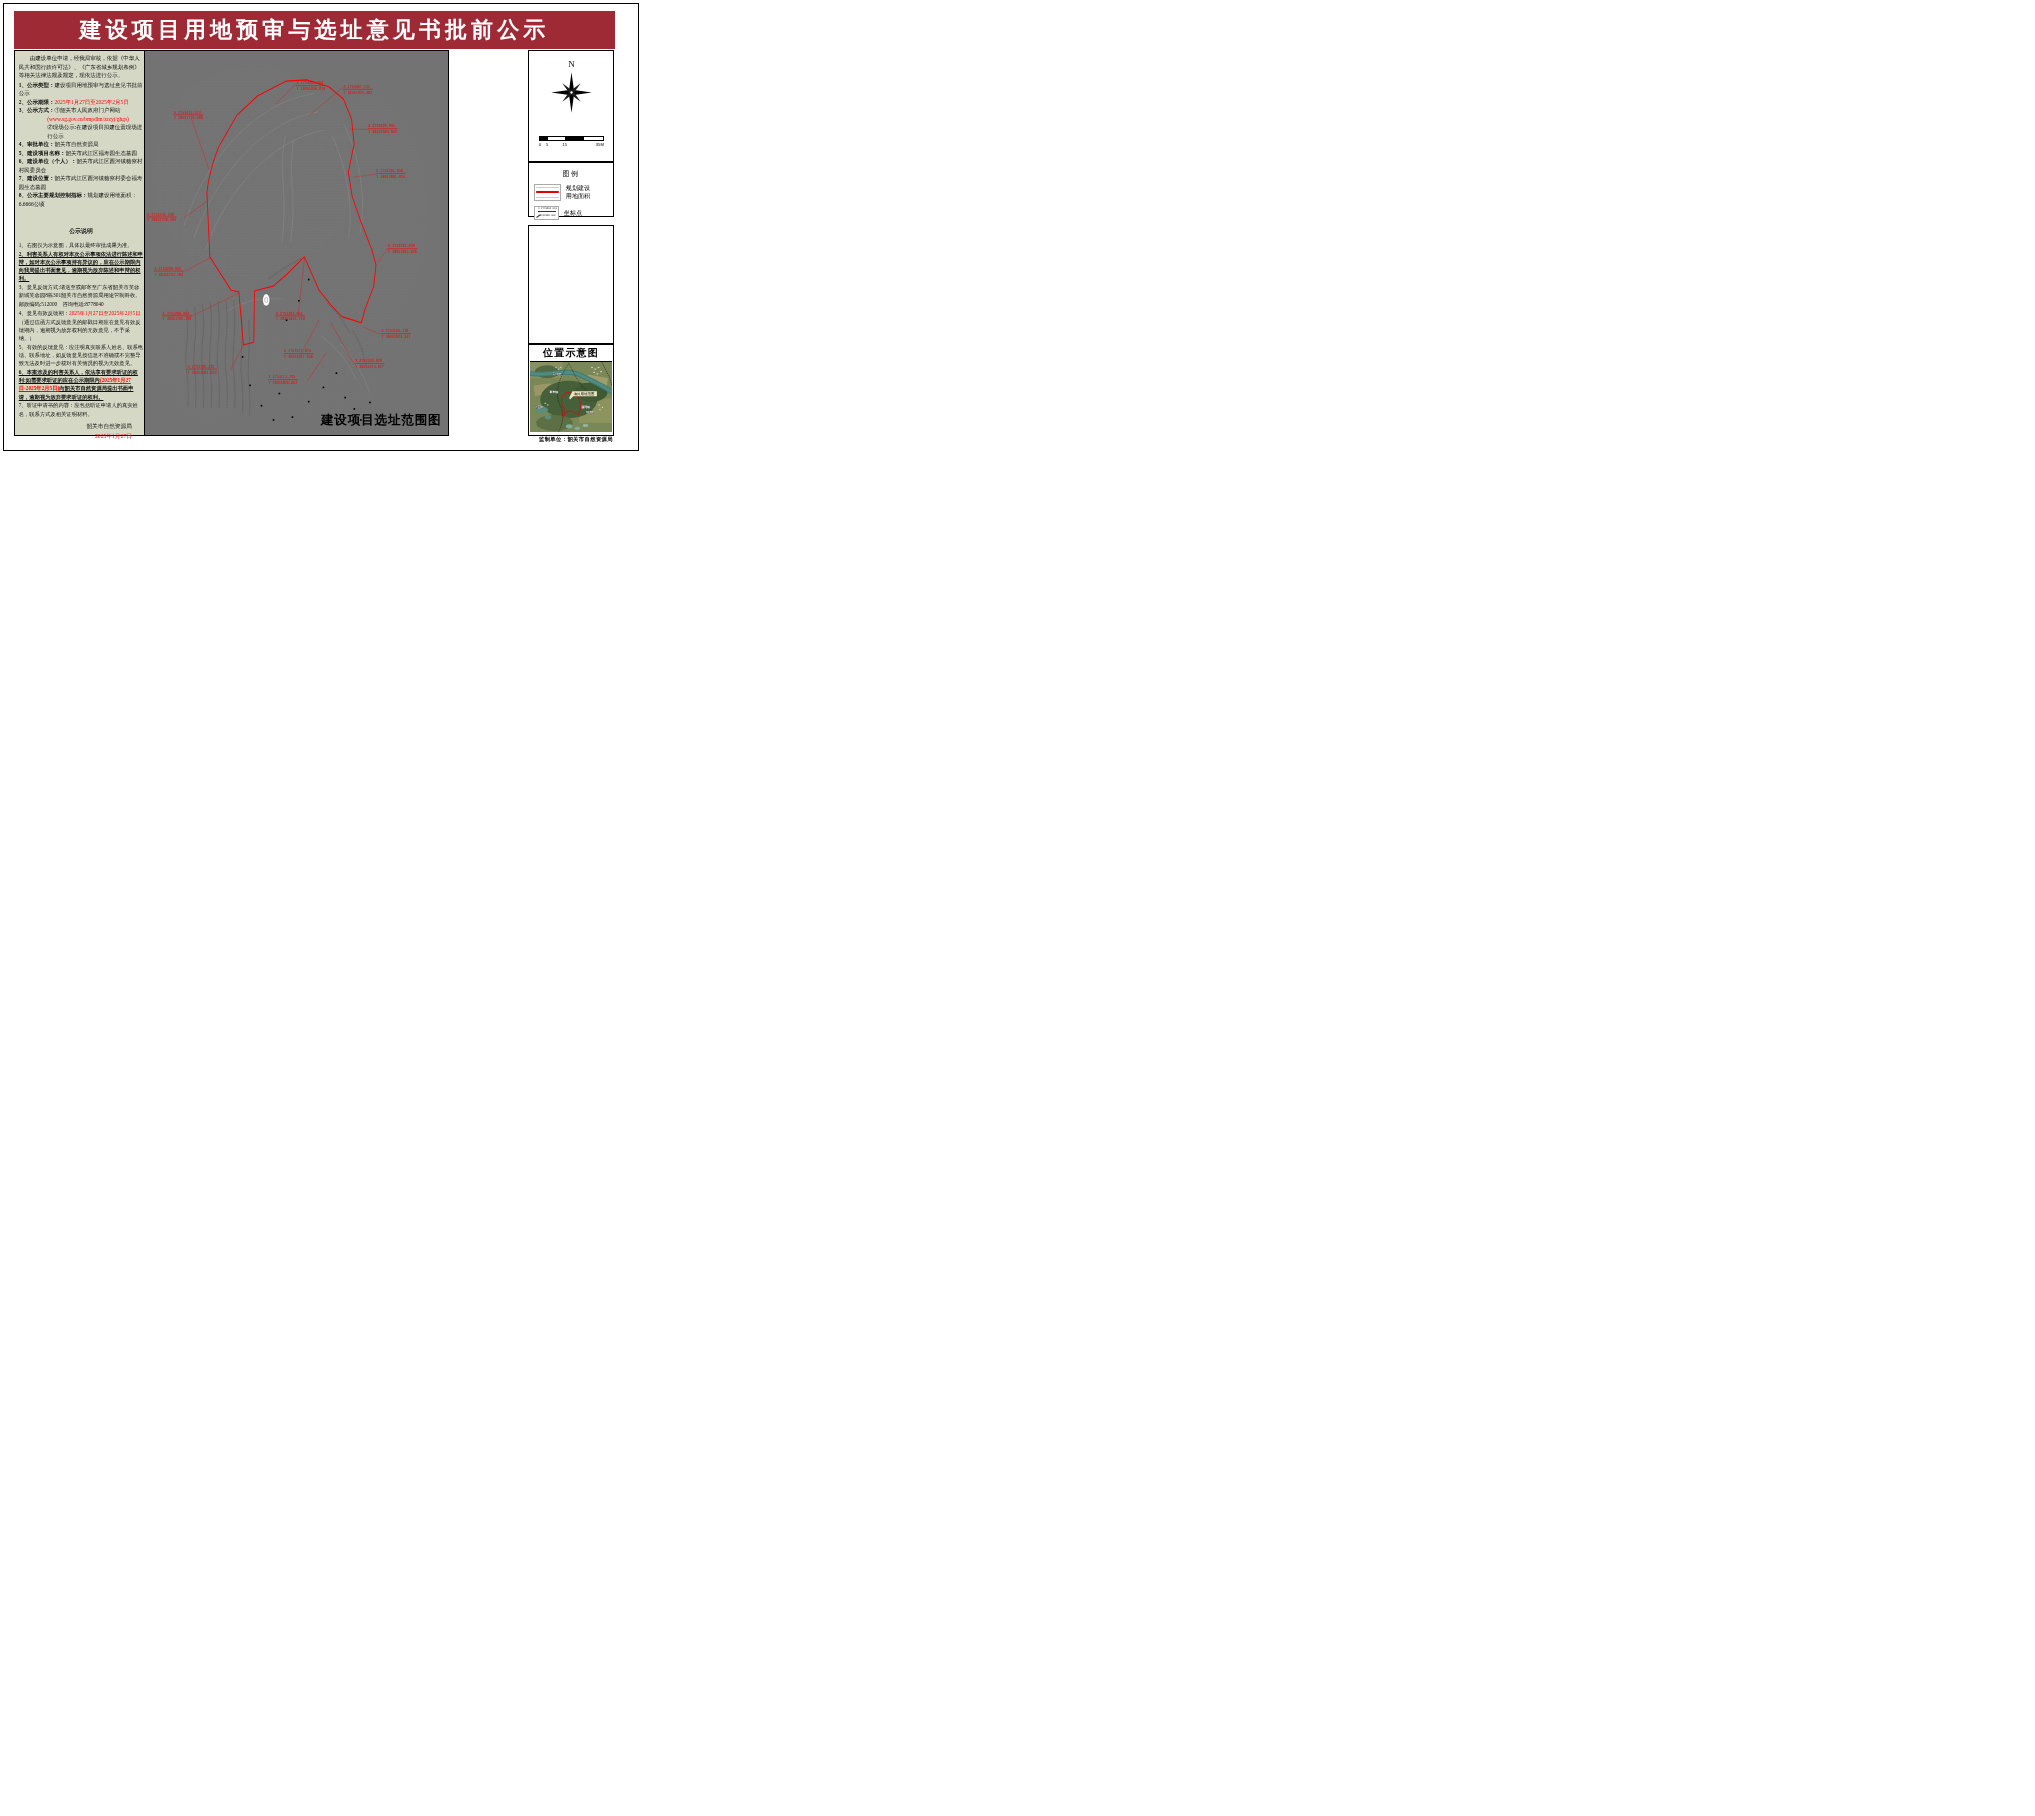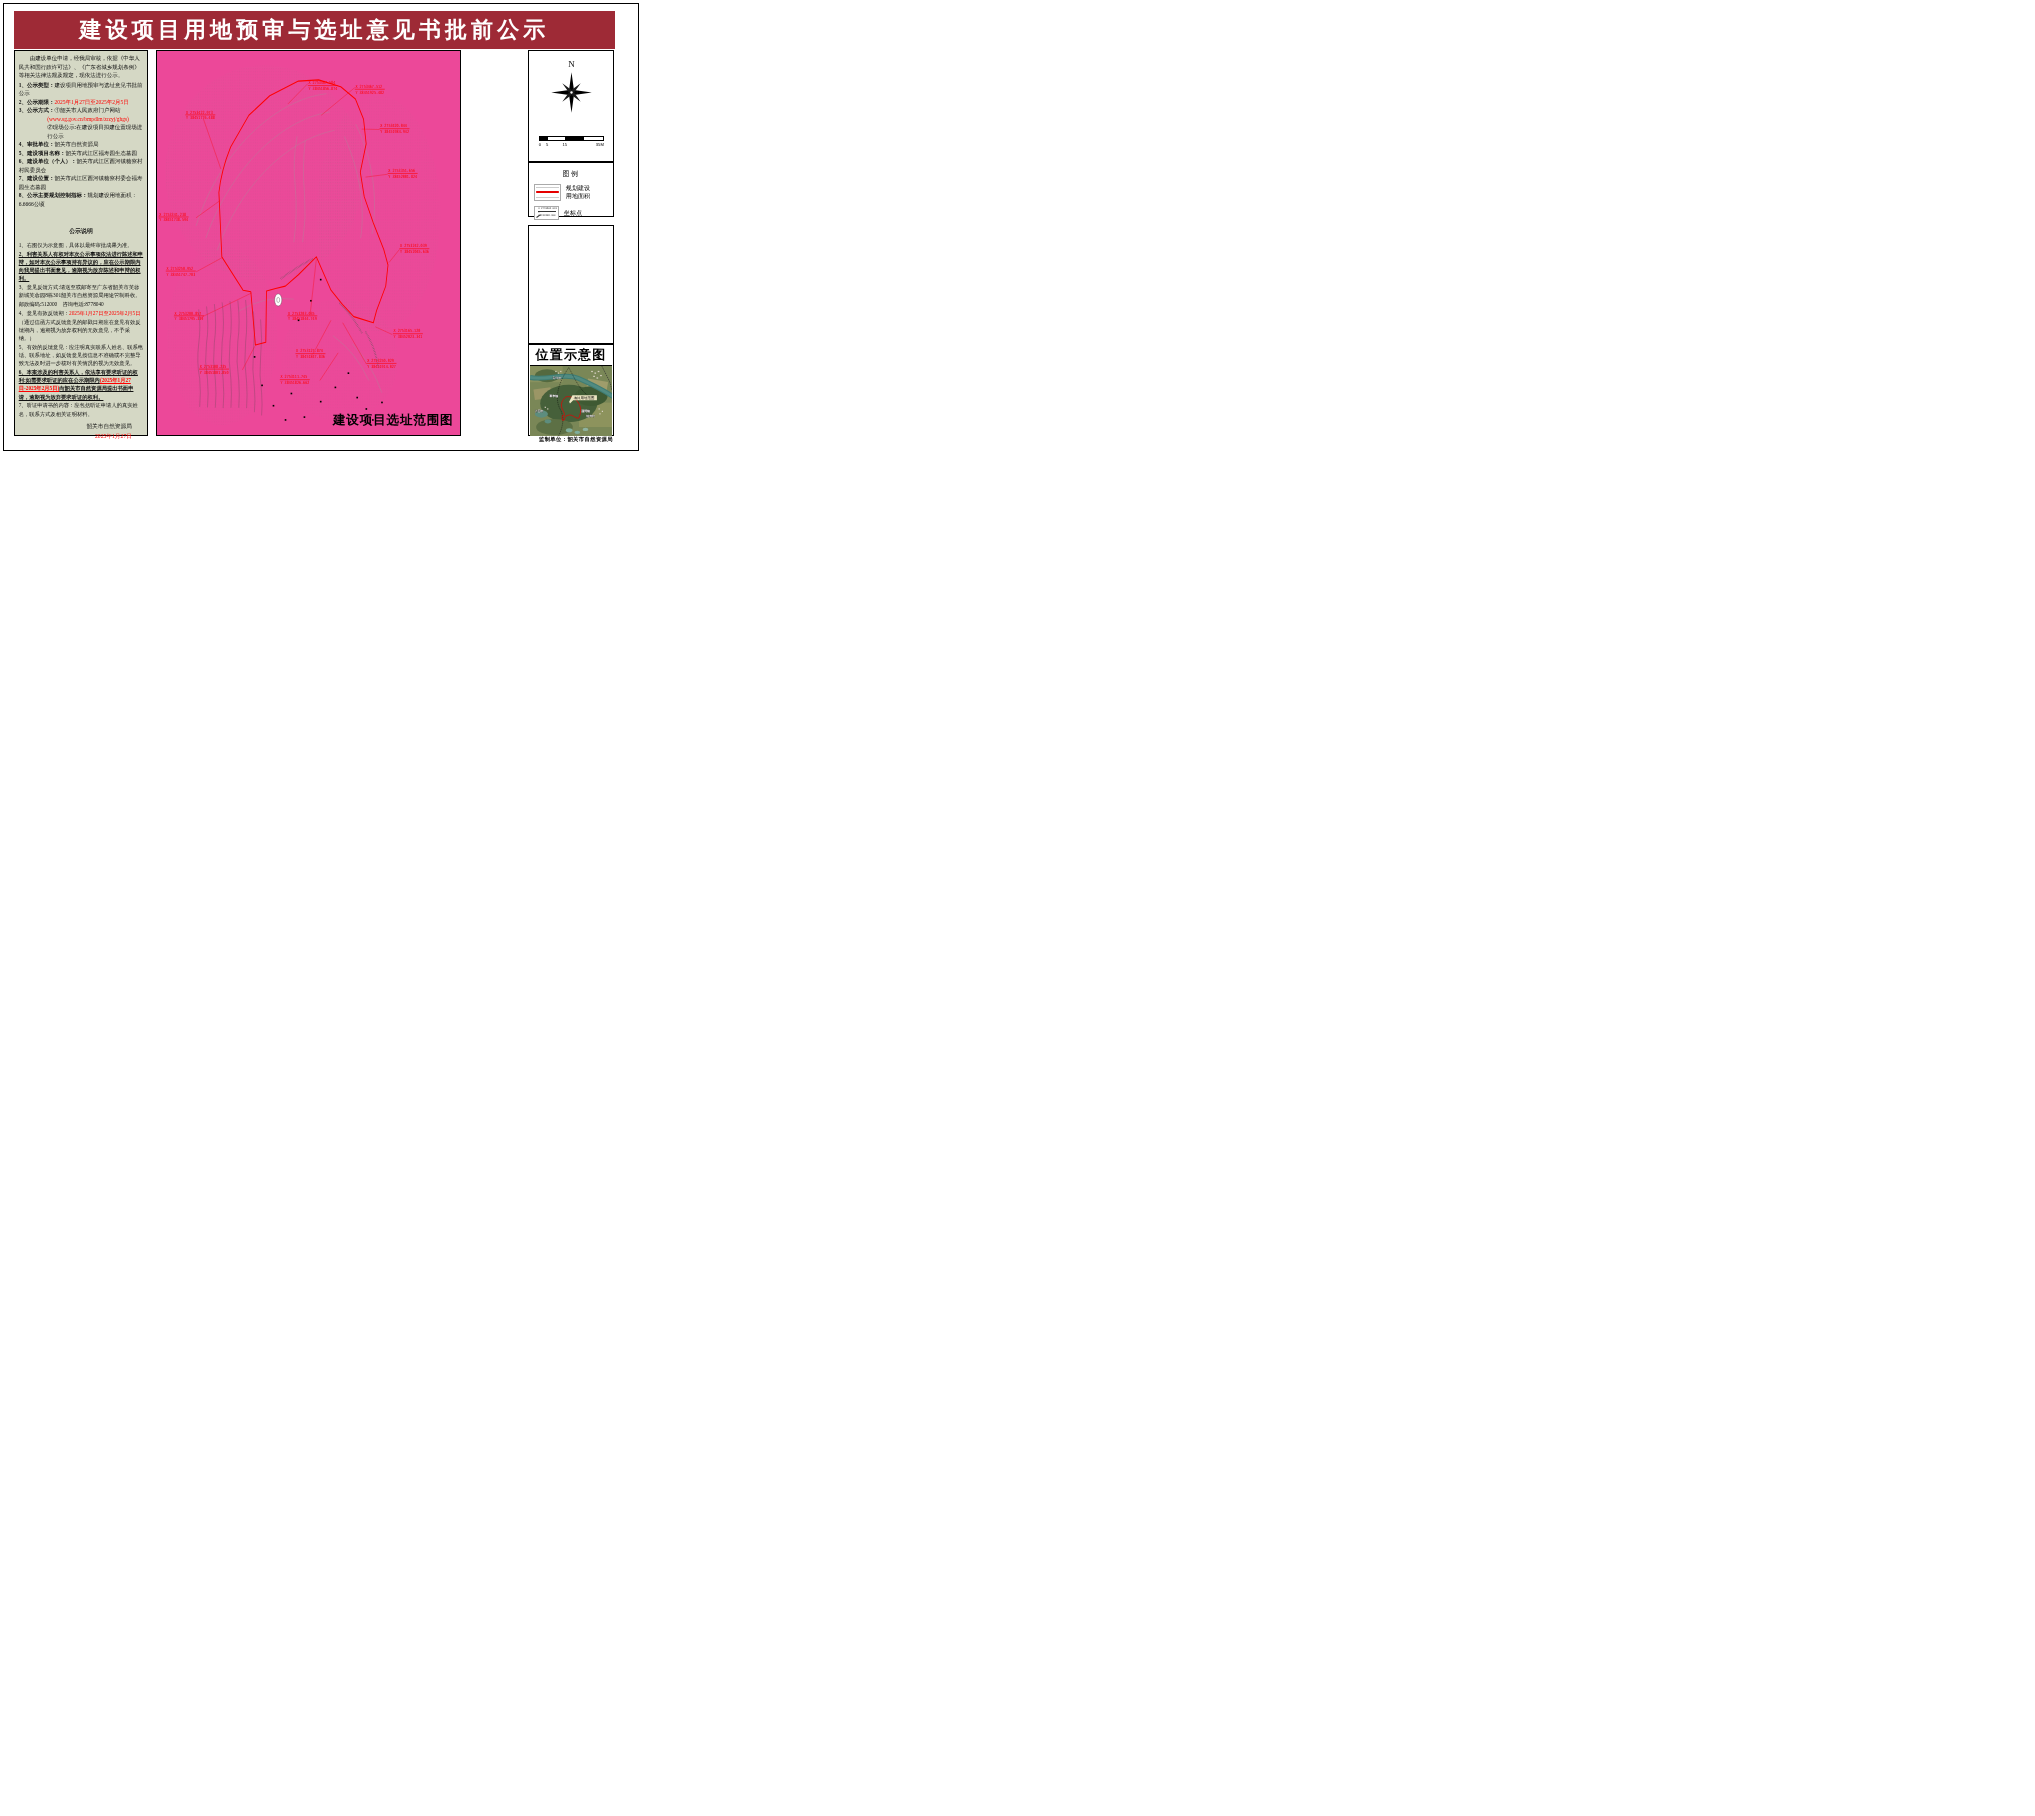--- a/index.html
+++ b/index.html
@@ -17,21 +17,21 @@
   .item{margin:0;}
   .item b{font-weight:700;}
   .red{color:#f00;}
   .sub{padding-left:5.2em;}
   .notes-title{text-align:center;font-weight:700;font-size:5.9px;margin:19px 0 5.7px 0;}
   .note{margin:0 0 0.8px 0;font-size:5.3px;line-height:8.1px;}
   .bold-ul{font-weight:700;text-decoration:underline;}
   .red-ul{color:#f00;font-weight:700;text-decoration:underline;}
   .signature{margin-top:4.1px;text-align:right;padding-right:11.4px;font-size:5.7px;line-height:9.8px;}
   
-  .map-area{position:absolute;left:156px;top:50px;width:305px;height:386px;background:#ec4899;
+  .map-area{position:absolute;left:144px;top:50px;width:305px;height:386px;background:#737373;
             border:0.8px solid #000;box-sizing:border-box;}
   .map-area svg{width:100%;height:100%;display:block;}
   .map-title{position:absolute;right:6.5px;bottom:6.5px;font-family:"Liberation Sans",sans-serif;
              font-weight:bold;font-size:12.6px;color:#000;letter-spacing:0.8px;}
   text.lx,text.ly{font-family:"DejaVu Sans Mono",monospace;font-size:10.5px;fill:#f00;}
   line.ul{stroke:#f00;stroke-width:1.6;}
   path.leader{stroke:#f00;stroke-width:0.9;fill:none;}
   .contour{stroke:#9a9a9a;stroke-width:0.8;fill:none;}
   .terrace{stroke:#444;stroke-width:0.7;fill:none;}
   .hatch{stroke:#555;stroke-width:5;fill:none;stroke-dasharray:1 3;opacity:.8;}
@@ -52,21 +52,21 @@
   .legend-title{text-align:center;font-size:7px;margin-top:5.7px;letter-spacing:1.6px;}
   .legend-item{display:flex;align-items:center;margin:5.3px 4.1px 0 4.9px;}
   .lswatch{width:25px;height:14.7px;border:0.4px solid #aaa;background:#fff;position:relative;flex:none;}
   .lswatch .rline{position:absolute;left:1.2px;right:1.2px;top:6.5px;height:2px;background:#e60000;border-radius:0.8px;}
   .lswatch .gline{position:absolute;left:1.2px;right:1.2px;height:0.4px;background:#ccc;}
   .coordswatch{width:25px;height:14px;border:0.4px solid #aaa;background:#fff;position:relative;flex:none;
                font-family:"DejaVu Sans Mono",monospace;font-size:2.4px;color:#333;padding:1.2px 0 0 3.3px;box-sizing:border-box;line-height:2.8px;}
   .coordswatch .cul{width:18px;height:0.4px;background:#333;margin:0.4px 0;}
   .coordswatch .cldr{position:absolute;left:0.8px;bottom:2.4px;width:3.7px;height:0.4px;background:#333;transform:rotate(-35deg);}
   .legend-label{margin-left:4.9px;font-size:6.1px;line-height:8.1px;}
-  .loc-title{text-align:center;font-size:13px;font-weight:700;letter-spacing:1.2px;margin:1.2px 0 0.8px 0;}
+  .loc-title{text-align:center;font-size:10px;font-weight:700;letter-spacing:1.2px;margin:1.2px 0 0.8px 0;}
   .loc-map{position:relative;width:82px;height:70px;margin:0 auto;border-top:0.8px solid #000;}
   .loc-map svg{width:100%;height:100%;display:block;}
   .producer{position:absolute;right:29px;top:436px;font-size:5.3px;font-weight:600;letter-spacing:0.4px;}
   svg text.sat{fill:#fff;font-size:7px;font-family:"Liberation Sans",sans-serif;paint-order:stroke;stroke:#333;stroke-width:.5px;}
 </style>
 </head>
 <body>
 
 <div class="page">
   <div class="outer-frame"></div>

